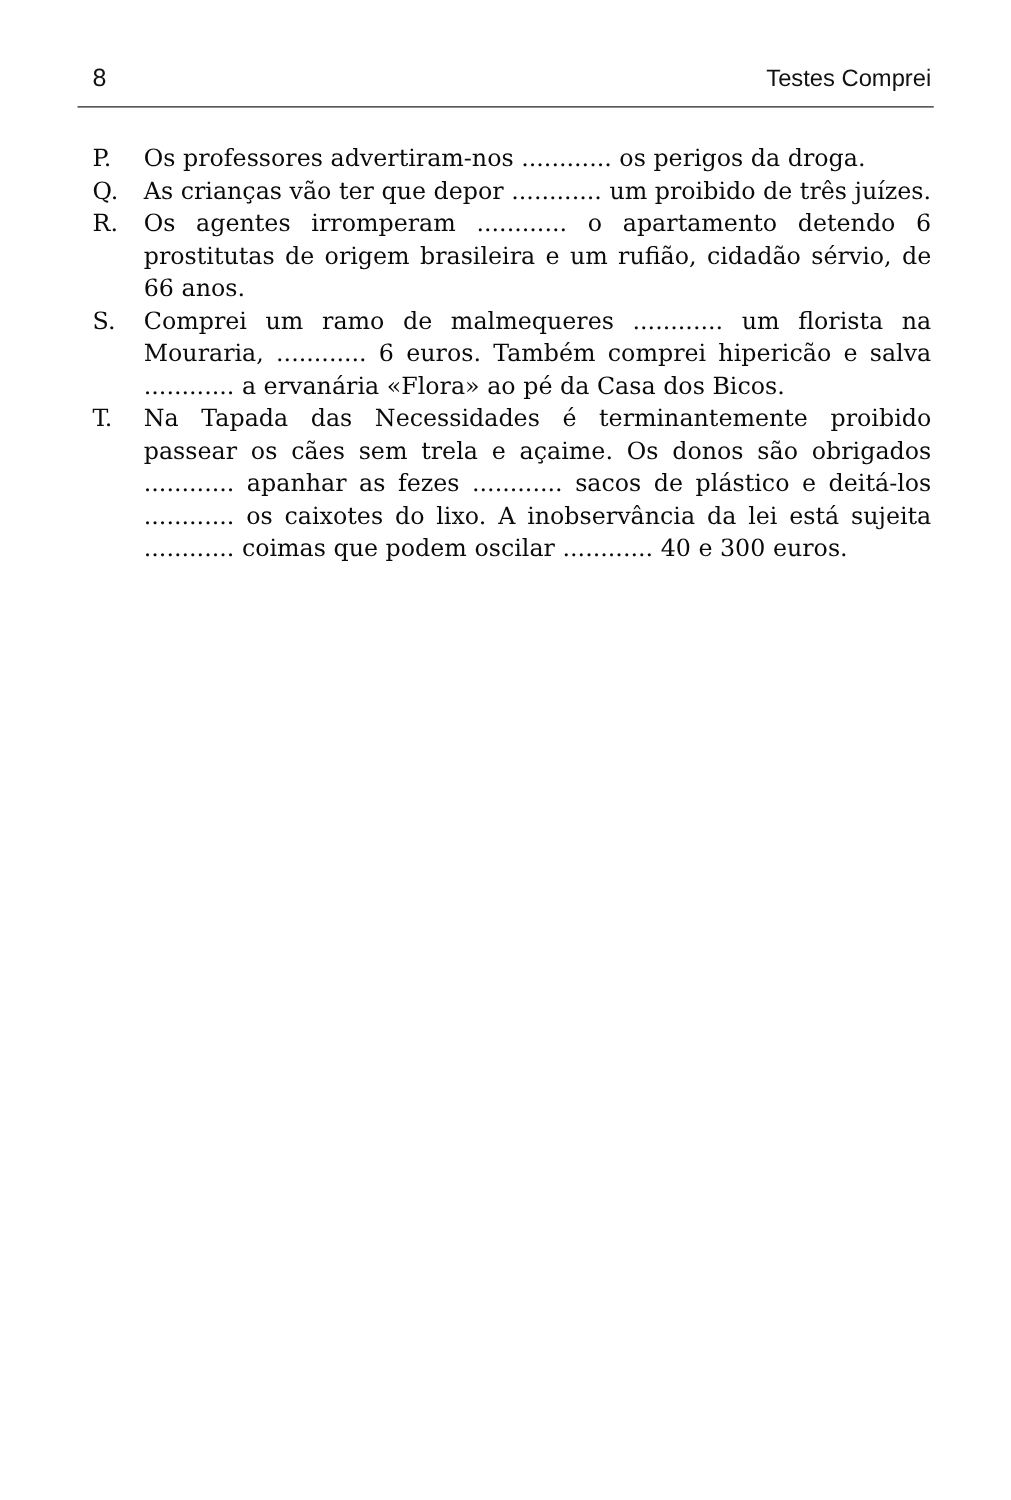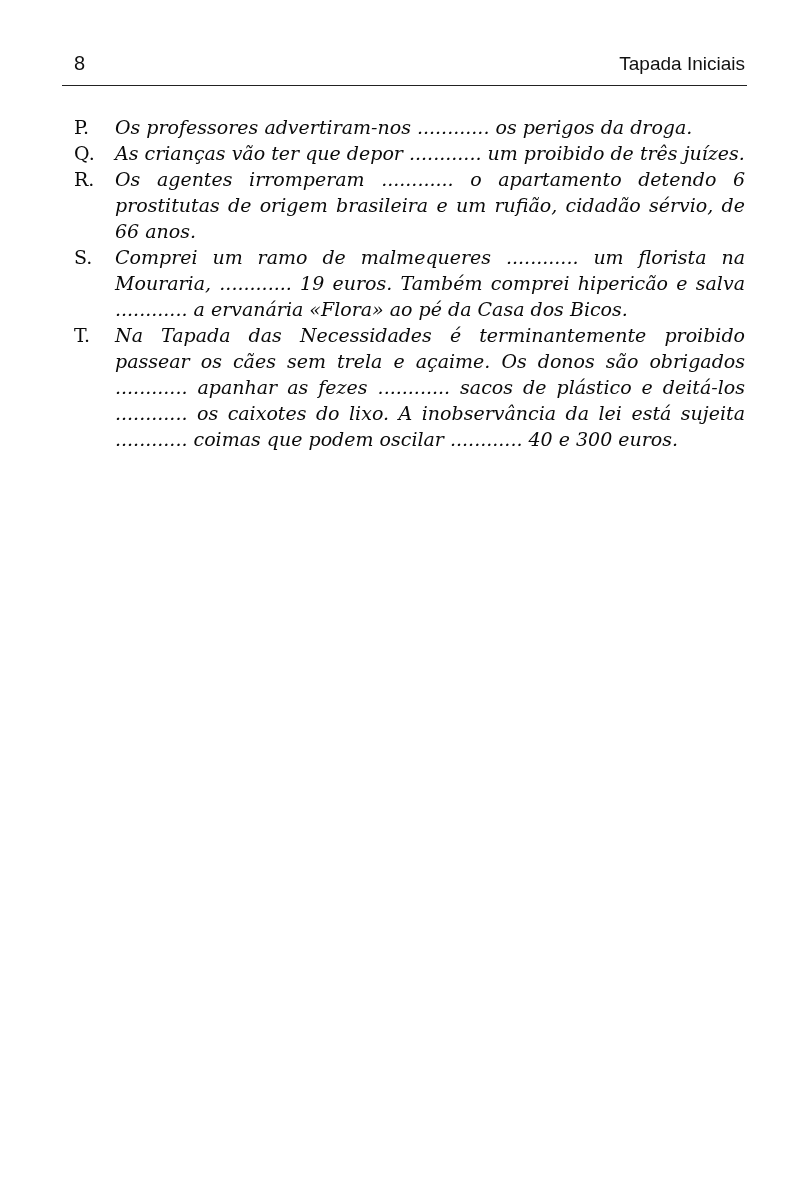--- a/index.html
+++ b/index.html
@@ -57,31 +57,30 @@
 
   .item-letter {
     flex: 0 0 41px;
     text-align: left;
   }
 
   .item-text {
     flex: 1 1 auto;
     text-align: justify;
     text-justify: inter-word;
-    font-style: italic;
   }
 </style>
 </head>
 <body>
 
 <div class="page">
 
   <header class="page-header">
     <span class="page-number">8</span>
-    <span class="header-title">Tapada Iniciais</span>
+    <span class="header-title">Testes Comprei</span>
   </header>
 
   <hr class="header-rule">
 
   <ol class="exercise-list">
 
     <li class="exercise-item">
       <span class="item-letter">P.</span>
       <span class="item-text">Os professores advertiram-nos ............ os perigos da droga.</span>
     </li>
@@ -91,21 +90,21 @@
       <span class="item-text">As crianças vão ter que depor ............ um proibido de três juízes.</span>
     </li>
 
     <li class="exercise-item">
       <span class="item-letter">R.</span>
       <span class="item-text">Os agentes irromperam ............ o apartamento detendo 6 prostitutas de origem brasileira e um rufião, cidadão sérvio, de 66 anos.</span>
     </li>
 
     <li class="exercise-item">
       <span class="item-letter">S.</span>
-      <span class="item-text">Comprei um ramo de malmequeres ............ um florista na Mouraria, ............ 19 euros. Também comprei hipericão e salva ............ a ervanária «Flora» ao pé da Casa dos Bicos.</span>
+      <span class="item-text">Comprei um ramo de malmequeres ............ um florista na Mouraria, ............ 6 euros. Também comprei hipericão e salva ............ a ervanária «Flora» ao pé da Casa dos Bicos.</span>
     </li>
 
     <li class="exercise-item">
       <span class="item-letter">T.</span>
       <span class="item-text">Na Tapada das Necessidades é terminantemente proibido passear os cães sem trela e açaime. Os donos são obrigados ............ apanhar as fezes ............ sacos de plástico e deitá-los ............ os caixotes do lixo. A inobservância da lei está sujeita ............ coimas que podem oscilar ............ 40 e 300 euros.</span>
     </li>
 
   </ol>
 
 </div>

